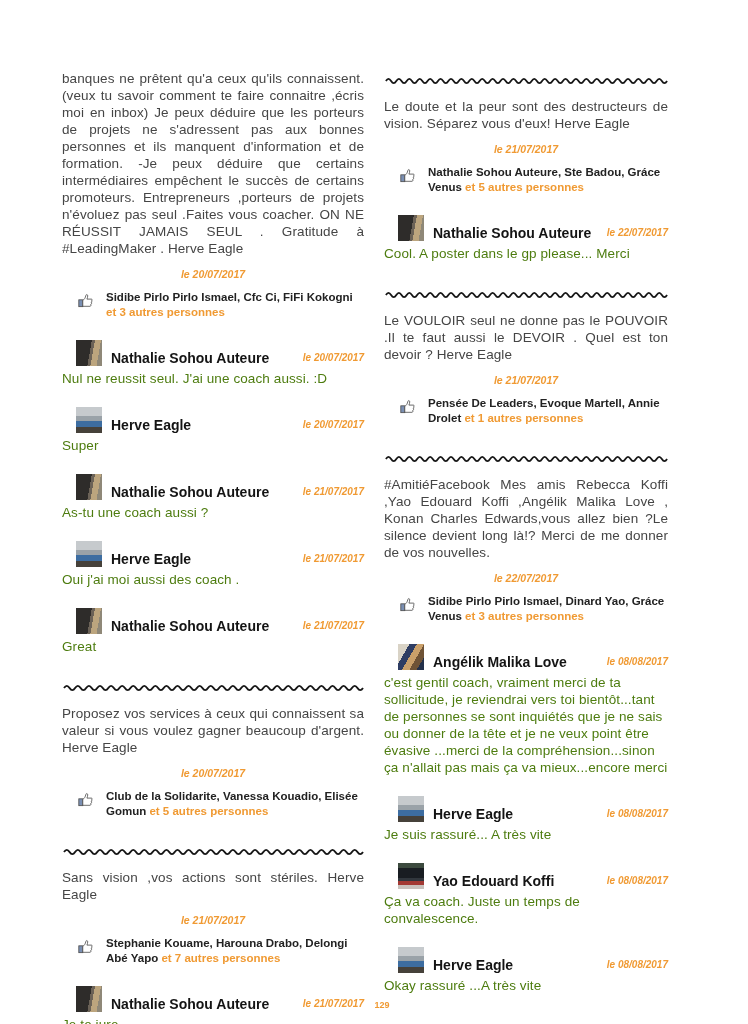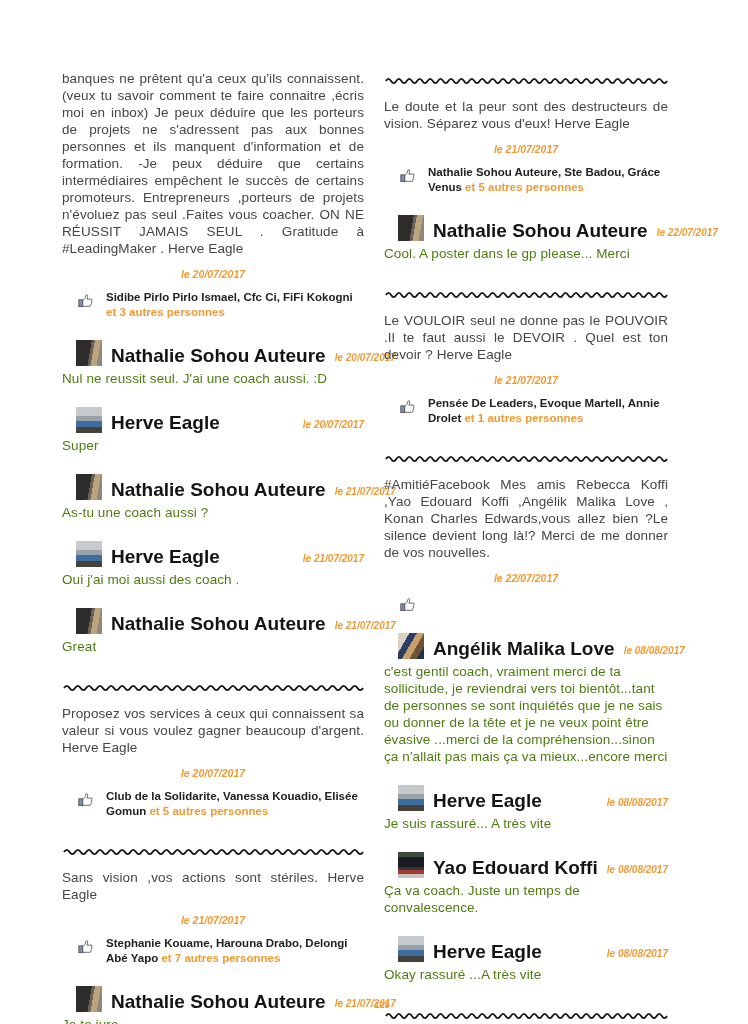--- a/index.html
+++ b/index.html
@@ -28,21 +28,21 @@
   .likes{display:flex;align-items:flex-start;gap:10px;margin:6px 0 16px 16px;}
   .like-icon{flex:none;width:18px;height:18px;margin-top:1px;}
   .like-icon svg{display:block;}
   .like-text{font-size:11.5px;line-height:15px;font-weight:bold;}
   .like-names{color:#222222;}
   .like-more{color:#f09a33;}
 
   .comment{margin-top:20px;}
   .chead{display:flex;align-items:flex-end;gap:9px;margin-left:14px;}
   .avatar{width:26px;height:26px;flex:none;display:inline-block;}
-  .cname{font-weight:bold;font-size:19px;color:#141414;flex:1;white-space:nowrap;line-height:1;padding-bottom:1px;}
+  .cname{font-weight:bold;font-size:14px;color:#141414;flex:1;white-space:nowrap;line-height:1;padding-bottom:1px;}
   .cdate{font-size:10px;font-weight:bold;font-style:italic;color:#f09a33;padding-bottom:3px;white-space:nowrap;}
   .ctext{color:#4d7c0f;font-size:13.5px;line-height:17px;margin-top:4px;letter-spacing:.1px;}
 
   .divider{margin:28px 0 13px;}
   .divider:first-child{margin-top:6px;}
   .divider svg.wave{display:block;width:100%;height:9px;}
   .divider + .para{margin-top:0;}
 
   
   .av-nathalie{background:linear-gradient(100deg,#2e2c2a 0 52%,#6b6257 52% 62%,#bca57e 62% 82%,#8f8878 82% 100%);}
@@ -201,20 +201,21 @@
         </div>
         <p class="para">#AmitiéFacebook Mes amis Rebecca Koffi ,Yao Edouard Koffi ,Angélik Malika Love , Konan Charles Edwards,vous allez bien ?Le silence devient long là!? Merci de me donner de vos nouvelles.</p>
         <div class="pdate">le 22/07/2017</div>
         <div class="likes">
           <span class="like-icon">
             <svg viewBox="0 0 20 20" width="18" height="18">
               <rect x="0.9" y="9.8" width="4.4" height="7.6" fill="#7a8fb3" stroke="#4a4a4a" stroke-width="0.9"></rect>
               <path d="M5.3 17 V10.4 C7.1 9.5 8.2 7.5 8.7 5 C9 3.5 10.8 3.7 10.8 5.3 C10.8 6.6 10.4 7.9 9.9 9 H14.8 C16.1 9 16.1 10.9 14.9 11.1 C15.8 11.4 15.6 12.9 14.6 13 C15.4 13.4 15.1 14.8 14.1 14.9 C14.7 15.4 14.3 17 13.4 17 Z" fill="#ffffff" stroke="#4a4a4a" stroke-width="0.9" stroke-linejoin="round"></path>
             </svg>
           </span>
+          <span class="like-text"><span class="like-names">Sidibe Pirlo Pirlo Ismael, Dinard Yao, Gráce Venus</span> <span class="like-more">et 3 autres personnes</span></span>
         </div>
         <div class="comment">
           <div class="chead">
             <span class="avatar av-angelik"></span>
             <span class="cname">Angélik Malika Love</span>
             <span class="cdate">le 08/08/2017</span>
           </div>
           <div class="ctext">c'est gentil coach, vraiment merci de ta sollicitude, je reviendrai vers toi bientôt...tant de personnes se sont inquiétés que je ne sais ou donner de la tête et je ne veux point être évasive ...merci de la compréhension...sinon ça n'allait pas mais ça va mieux...encore merci</div>
         </div>
         <div class="comment">

